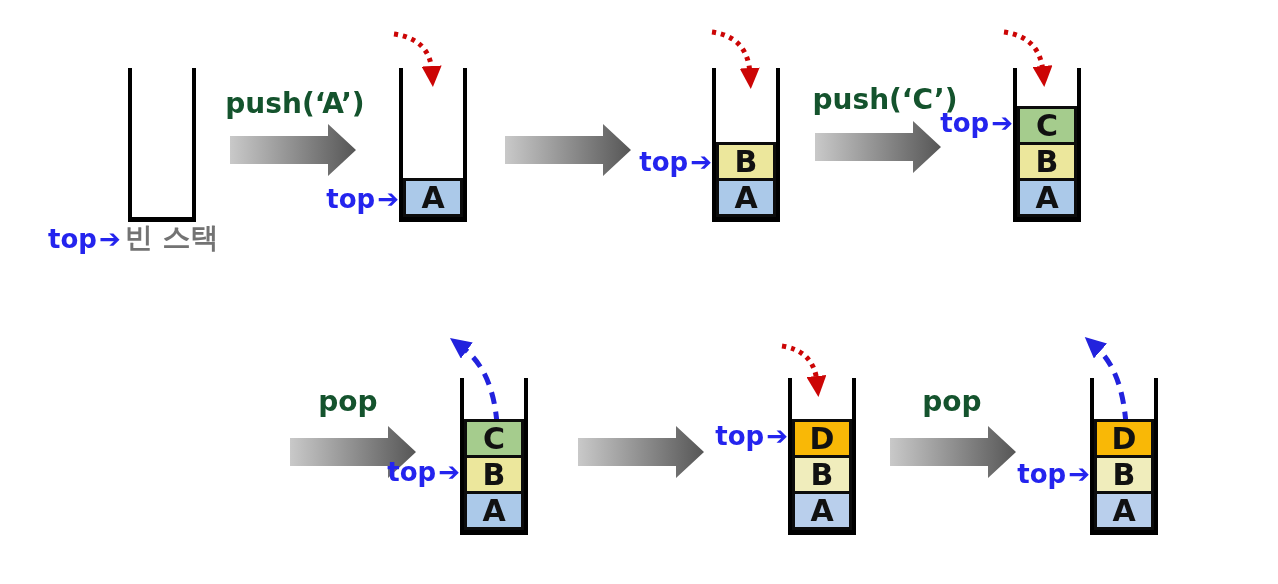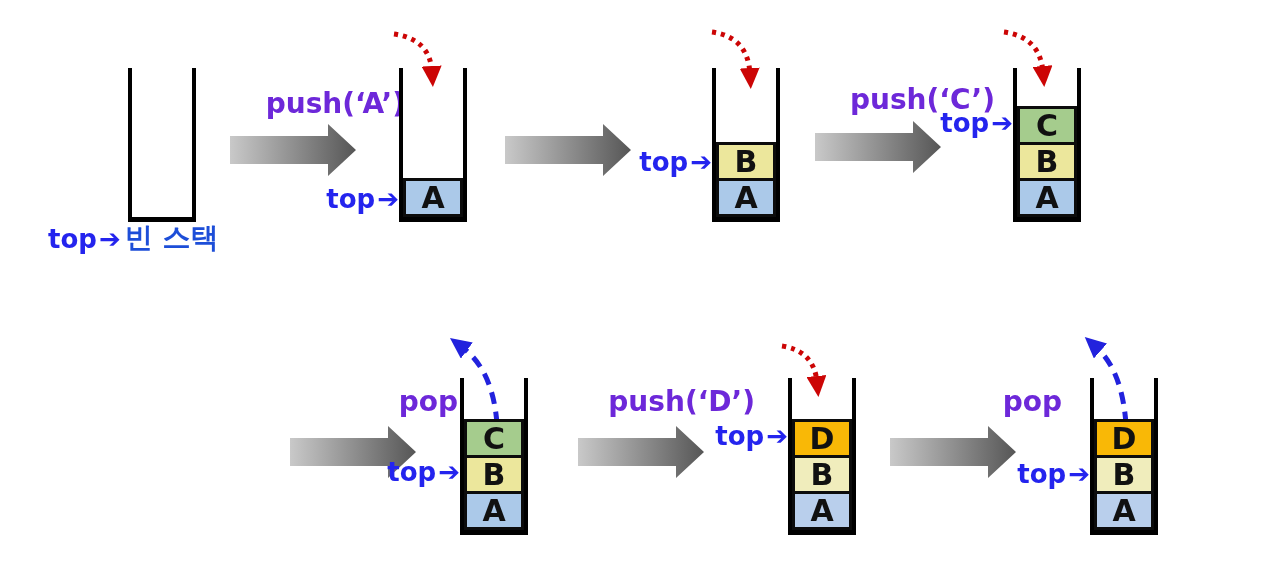--- a/index.html
+++ b/index.html
@@ -39,25 +39,25 @@
   .c-b2{background:#F0EDBC;}
   .c-a2{background:#B9CFEC;}
 
   .toplabel{
     position:absolute;
     display:flex;align-items:flex-end;
     font-size:26px;font-weight:bold;color:#2424EE;
     white-space:nowrap;line-height:1;
   }
   .toplabel .top-arrow{font-size:26px;margin-left:2px;}
-  .caption-gray{color:#1d4ed8;font-size:28px;font-weight:bold;margin-left:4px;}
+  .caption-gray{color:#737373;font-size:28px;font-weight:bold;margin-left:4px;}
 
   .oplabel{
-    position:absolute;width:220px;text-align:right;
-    font-size:28px;font-weight:bold;color:#6d28d9;
+    position:absolute;width:220px;text-align:center;
+    font-size:28px;font-weight:bold;color:#14532d;
     white-space:nowrap;line-height:1;
   }
 </style>
 </head>
 <body>
 
 <div class="canvas">
 
   <svg class="overlay" viewBox="0 0 1278 584">
     <defs>
@@ -85,21 +85,20 @@
     <path d="M 1004 32 Q 1040 37 1043 72" fill="none" stroke="#CC0505" stroke-width="5" stroke-dasharray="4 5" marker-end="url(#redHead)"></path>
     <path d="M 782 346 Q 814 351 817 382" fill="none" stroke="#CC0505" stroke-width="5" stroke-dasharray="4 5" marker-end="url(#redHead)"></path>
 
     <path d="M 497 424 Q 493 370 462 347" fill="none" stroke="#2222DD" stroke-width="5" stroke-dasharray="12 8" marker-end="url(#blueHead)"></path>
     <path d="M 1126 424 Q 1122 370 1096 347" fill="none" stroke="#2222DD" stroke-width="5" stroke-dasharray="12 8" marker-end="url(#blueHead)"></path>
   </svg>
 
   <div class="oplabel" style="left:185px;top:90px;">push(‘A’)</div>
   <div class="oplabel" style="left:775px;top:86px;">push(‘C’)</div>
   <div class="oplabel" style="left:238px;top:388px;">pop</div>
-  <div class="oplabel" style="left:535px;top:388px;">push(‘D’)</div>
   <div class="oplabel" style="left:842px;top:388px;">pop</div>
 
   <div class="stack" style="left:128px;top:68px;height:154px;"></div>
   <div class="toplabel" style="left:48px;top:224px;">
     <span>top</span>
       <span class="top-arrow">➔</span>
       <span class="caption-gray">빈 스택</span>
   </div>
 
   <div class="stack" style="left:399px;top:68px;height:154px;">

